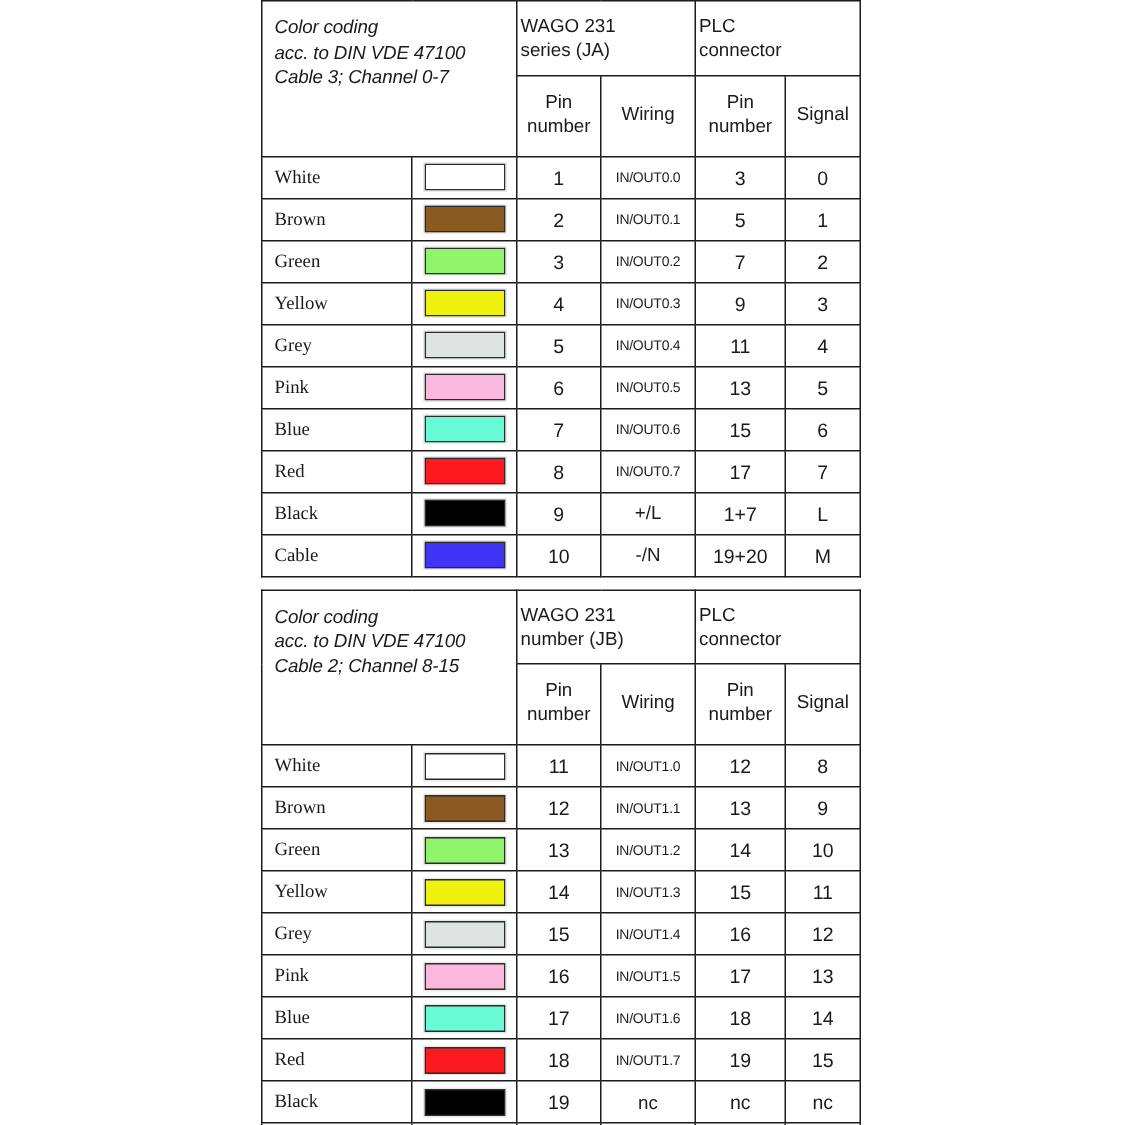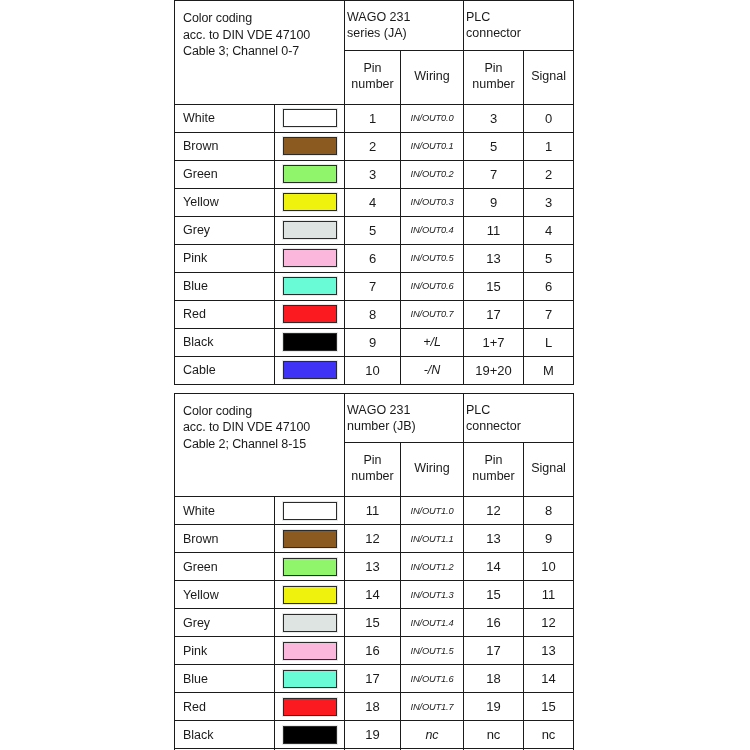--- a/index.html
+++ b/index.html
@@ -48,20 +48,21 @@
   col.c-wiring  { width: 63px;  }
   col.c-pin2    { width: 60px;  }
   col.c-signal  { width: 50px;  }
 
   .title-cell {
     vertical-align: top;
     padding: 9px 0 0 8px !important;
     line-height: 1.32;
     font-size: 12.5px;
     letter-spacing: -0.1px;
+    font-style: italic;
   }
   .title-cell .tline { display: block; white-space: nowrap; }
 
   .grp-head {
     font-size: 12.5px;
     line-height: 1.3;
     padding: 8px 2px 8px 2px !important;
     vertical-align: middle;
   }
   .grp-head .ghline { display: block; white-space: nowrap; }
@@ -75,20 +76,21 @@
     height: 40px;
   }
   .sub-head .shline { display: block; }
 
   .row-name {
     font-size: 12.5px;
     padding: 0 0 0 8px !important;
     height: 27px;
     vertical-align: middle;
     white-space: nowrap;
+    font-family: Liberation Serif, serif;
   }
 
   .row-swatch {
     padding: 0 !important;
     height: 27px;
     vertical-align: middle;
     text-align: center;
   }
   .swatch {
     width: 54px;
@@ -106,21 +108,20 @@
     vertical-align: middle;
     height: 27px;
   }
   .cell-wiring {
     text-align: center;
     font-size: 9.3px;
     vertical-align: middle;
     height: 27px;
     letter-spacing: -0.15px;
     white-space: nowrap;
-    font-style: italic;
   }
   .cell-wiring.wide {
     font-size: 12.5px;
     letter-spacing: 0;
   }
 </style>
 </head>
 <body>
 
 <div class="sheet">

